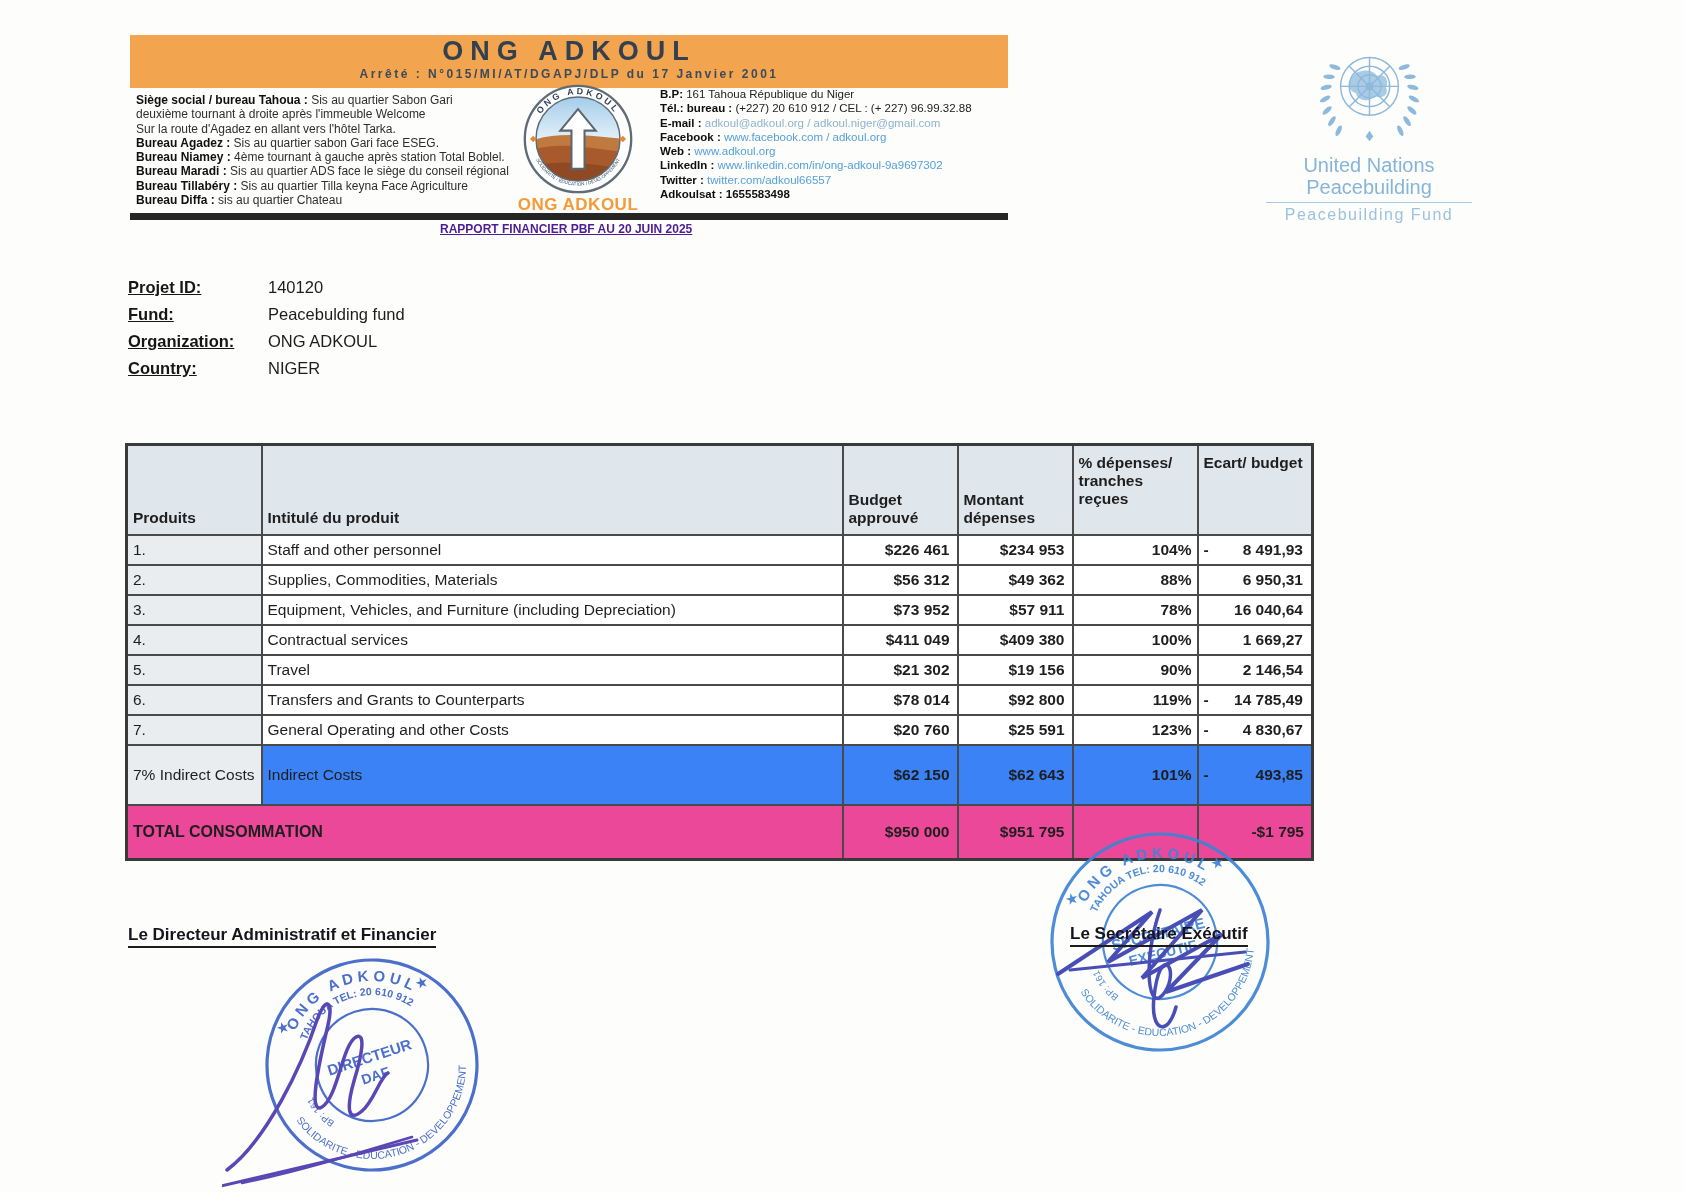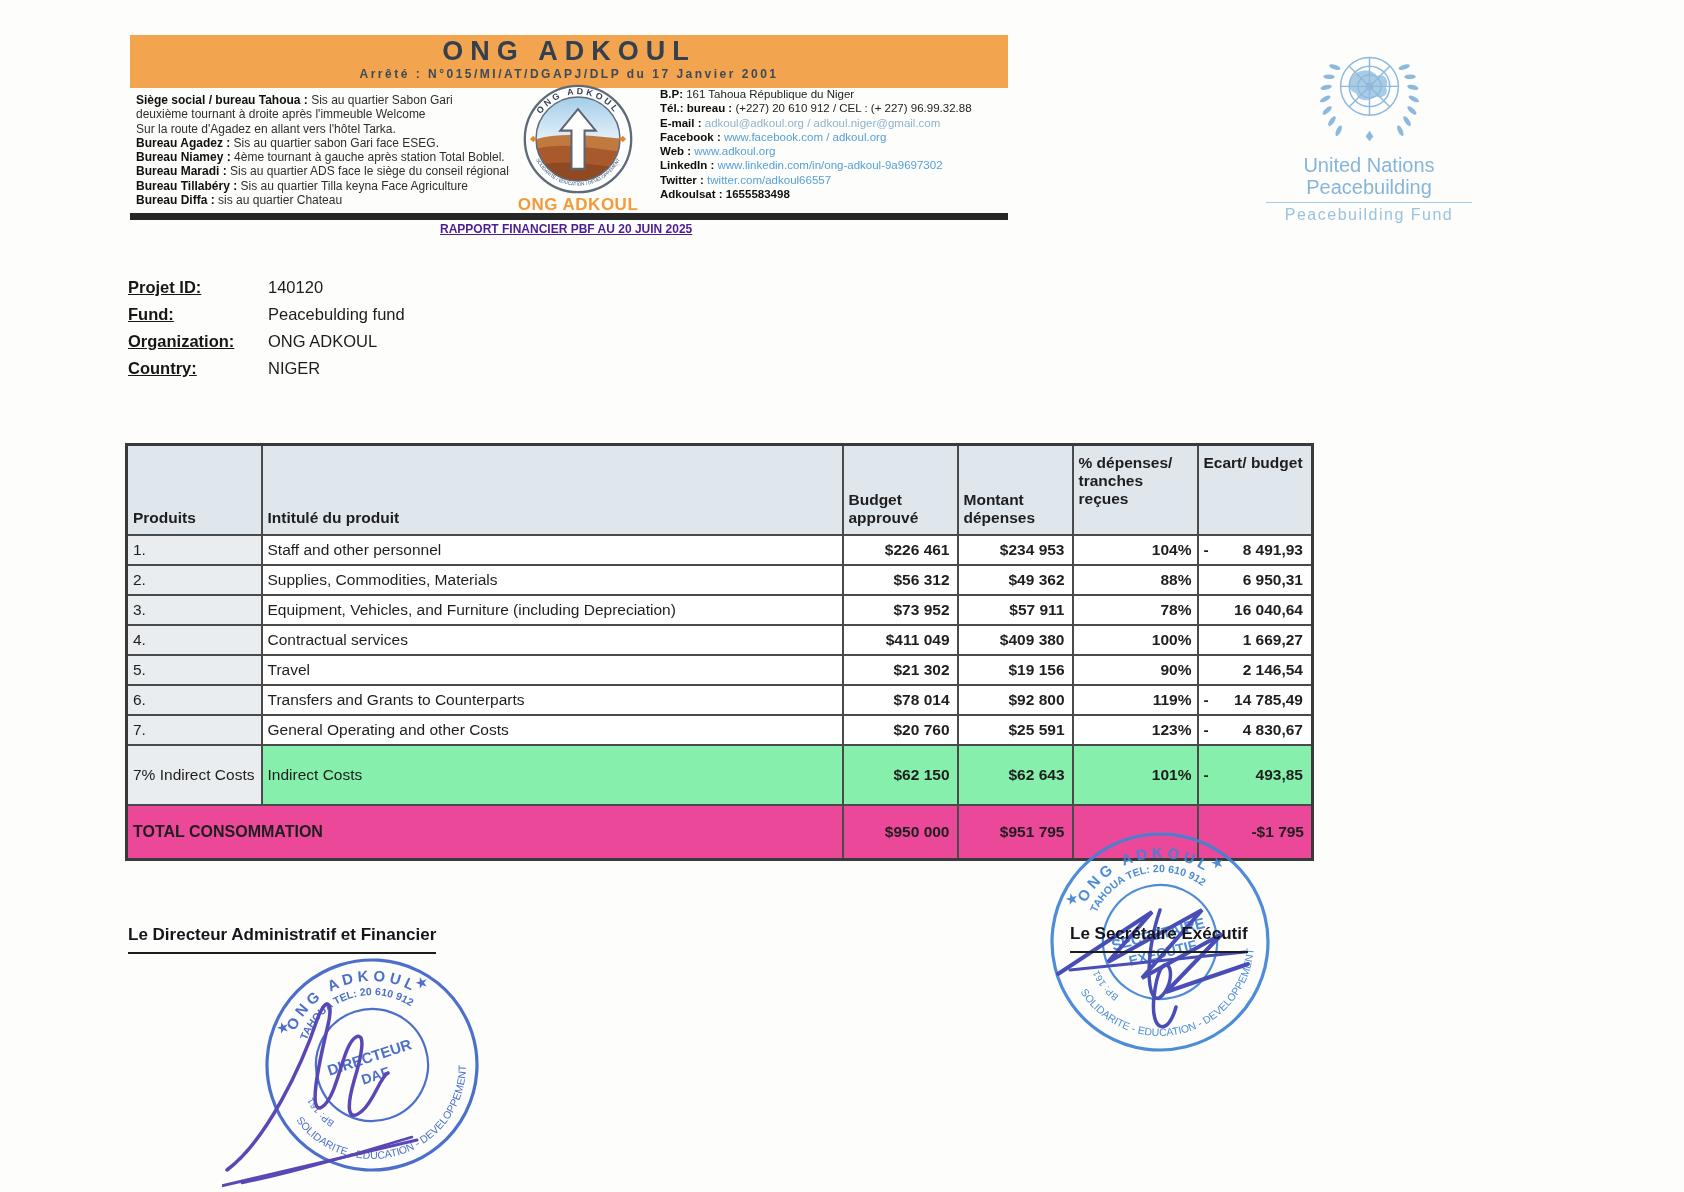--- a/index.html
+++ b/index.html
@@ -42,34 +42,34 @@
   .proj-value { color:#1d1d1d; }
 
   
   .fin-table { position:absolute; left:125px; top:443px; width:1186px; border-collapse:collapse;
     table-layout:fixed; font-size:15.5px; color:#1e1e1e; border:3px solid #3a3a3a; }
   .fin-table td, .fin-table th { border:2px solid #4a4a4a; overflow:hidden; }
   .fin-table thead tr { height:90px; background:#dfe6ec; }
   .fin-table th { font-weight:bold; text-align:left; padding:5px 6px 7px 5px; vertical-align:bottom; }
   .fin-table th.v-top { vertical-align:top; padding-top:8px; }
   tr.data-row { height:30px; background:#fff; }
-  tr.indirect-row { height:60px; background:#86efac; }
+  tr.indirect-row { height:60px; background:#3b82f6; }
   tr.total-row { height:55px; background:#dbe1e6; }
   td.produit { padding-left:5px; background:#e9edef; }
   td.intitule { padding-left:5px; }
   td.num { text-align:right; padding-right:7px; font-weight:bold; }
   td.pct { text-align:right; padding-right:5px; font-weight:bold; }
   td.ecart { font-weight:bold; padding:0; }
   .ecart-flex { display:flex; justify-content:space-between; align-items:center; padding:0 8px 0 5px; }
   tr.total-row td { background:#ec4899; }
   td.total-label { font-weight:bold; padding-left:5px; font-size:16px; }
 
   
   .sig-label { position:absolute; font-size:17px; font-weight:bold; color:#15151c;
-    border-bottom:2px solid #1d1d1d; padding-bottom:7px; z-index:8; }
+    border-bottom:2px solid #1d1d1d; padding-bottom:1px; z-index:8; }
   .sig-left { left:128px; top:925px; }
   .sig-right { left:1070px; top:924px; }
   .stamp { position:absolute; width:300px; height:300px; z-index:6; opacity:0.92; }
   .stamp-left { left:222px; top:915px; }
   .stamp-right { left:1010px; top:792px; }
 </style>
 </head>
 <body>
 
 <div class="page">

